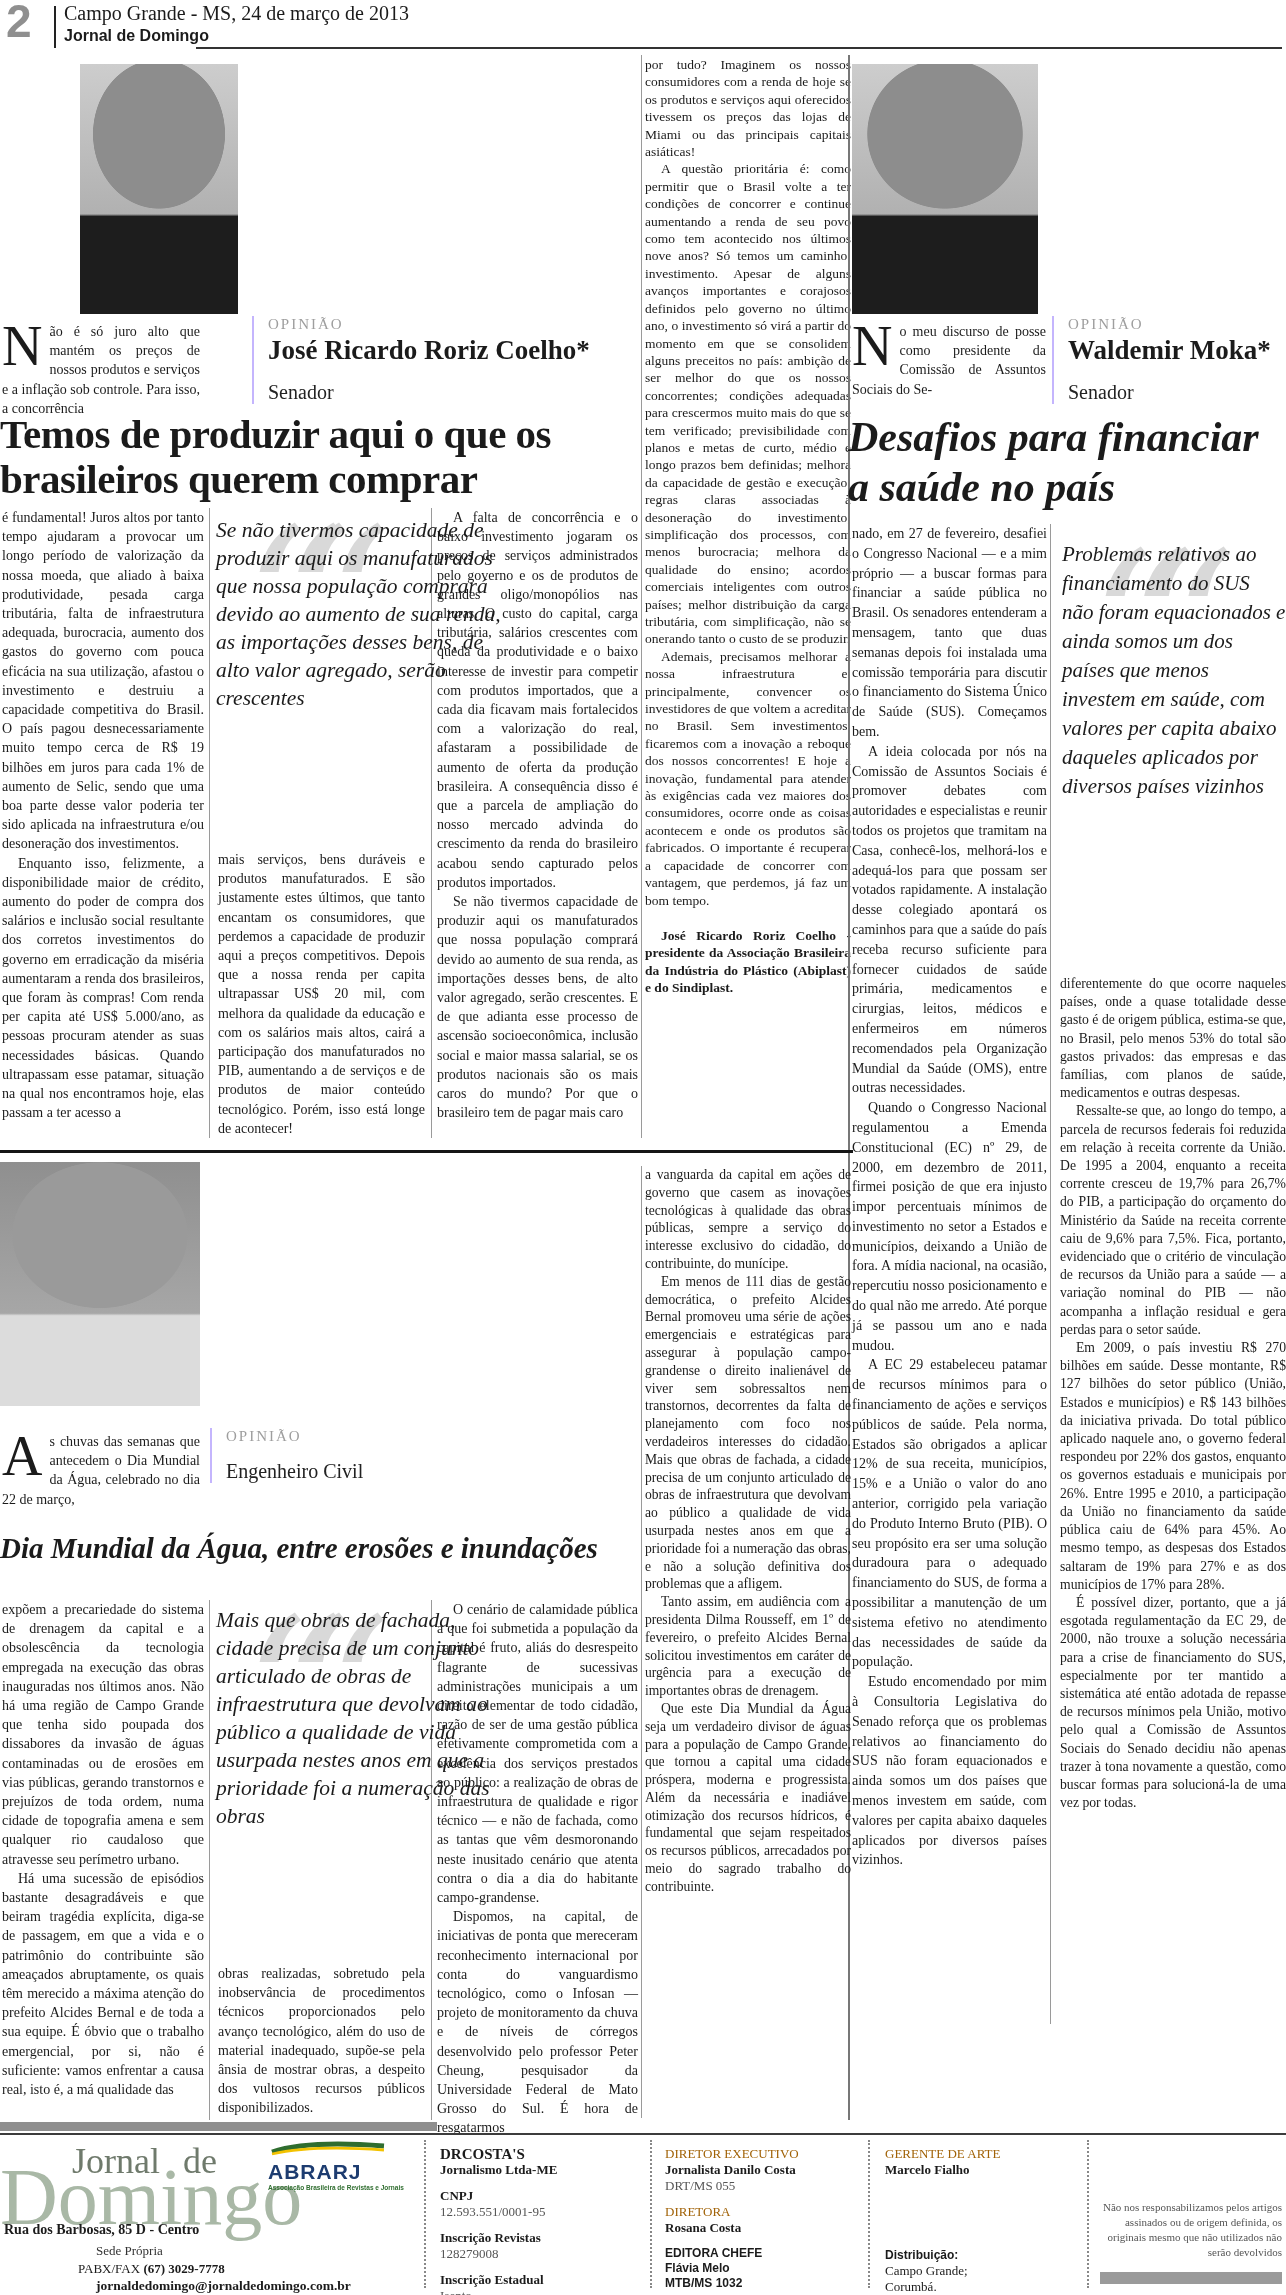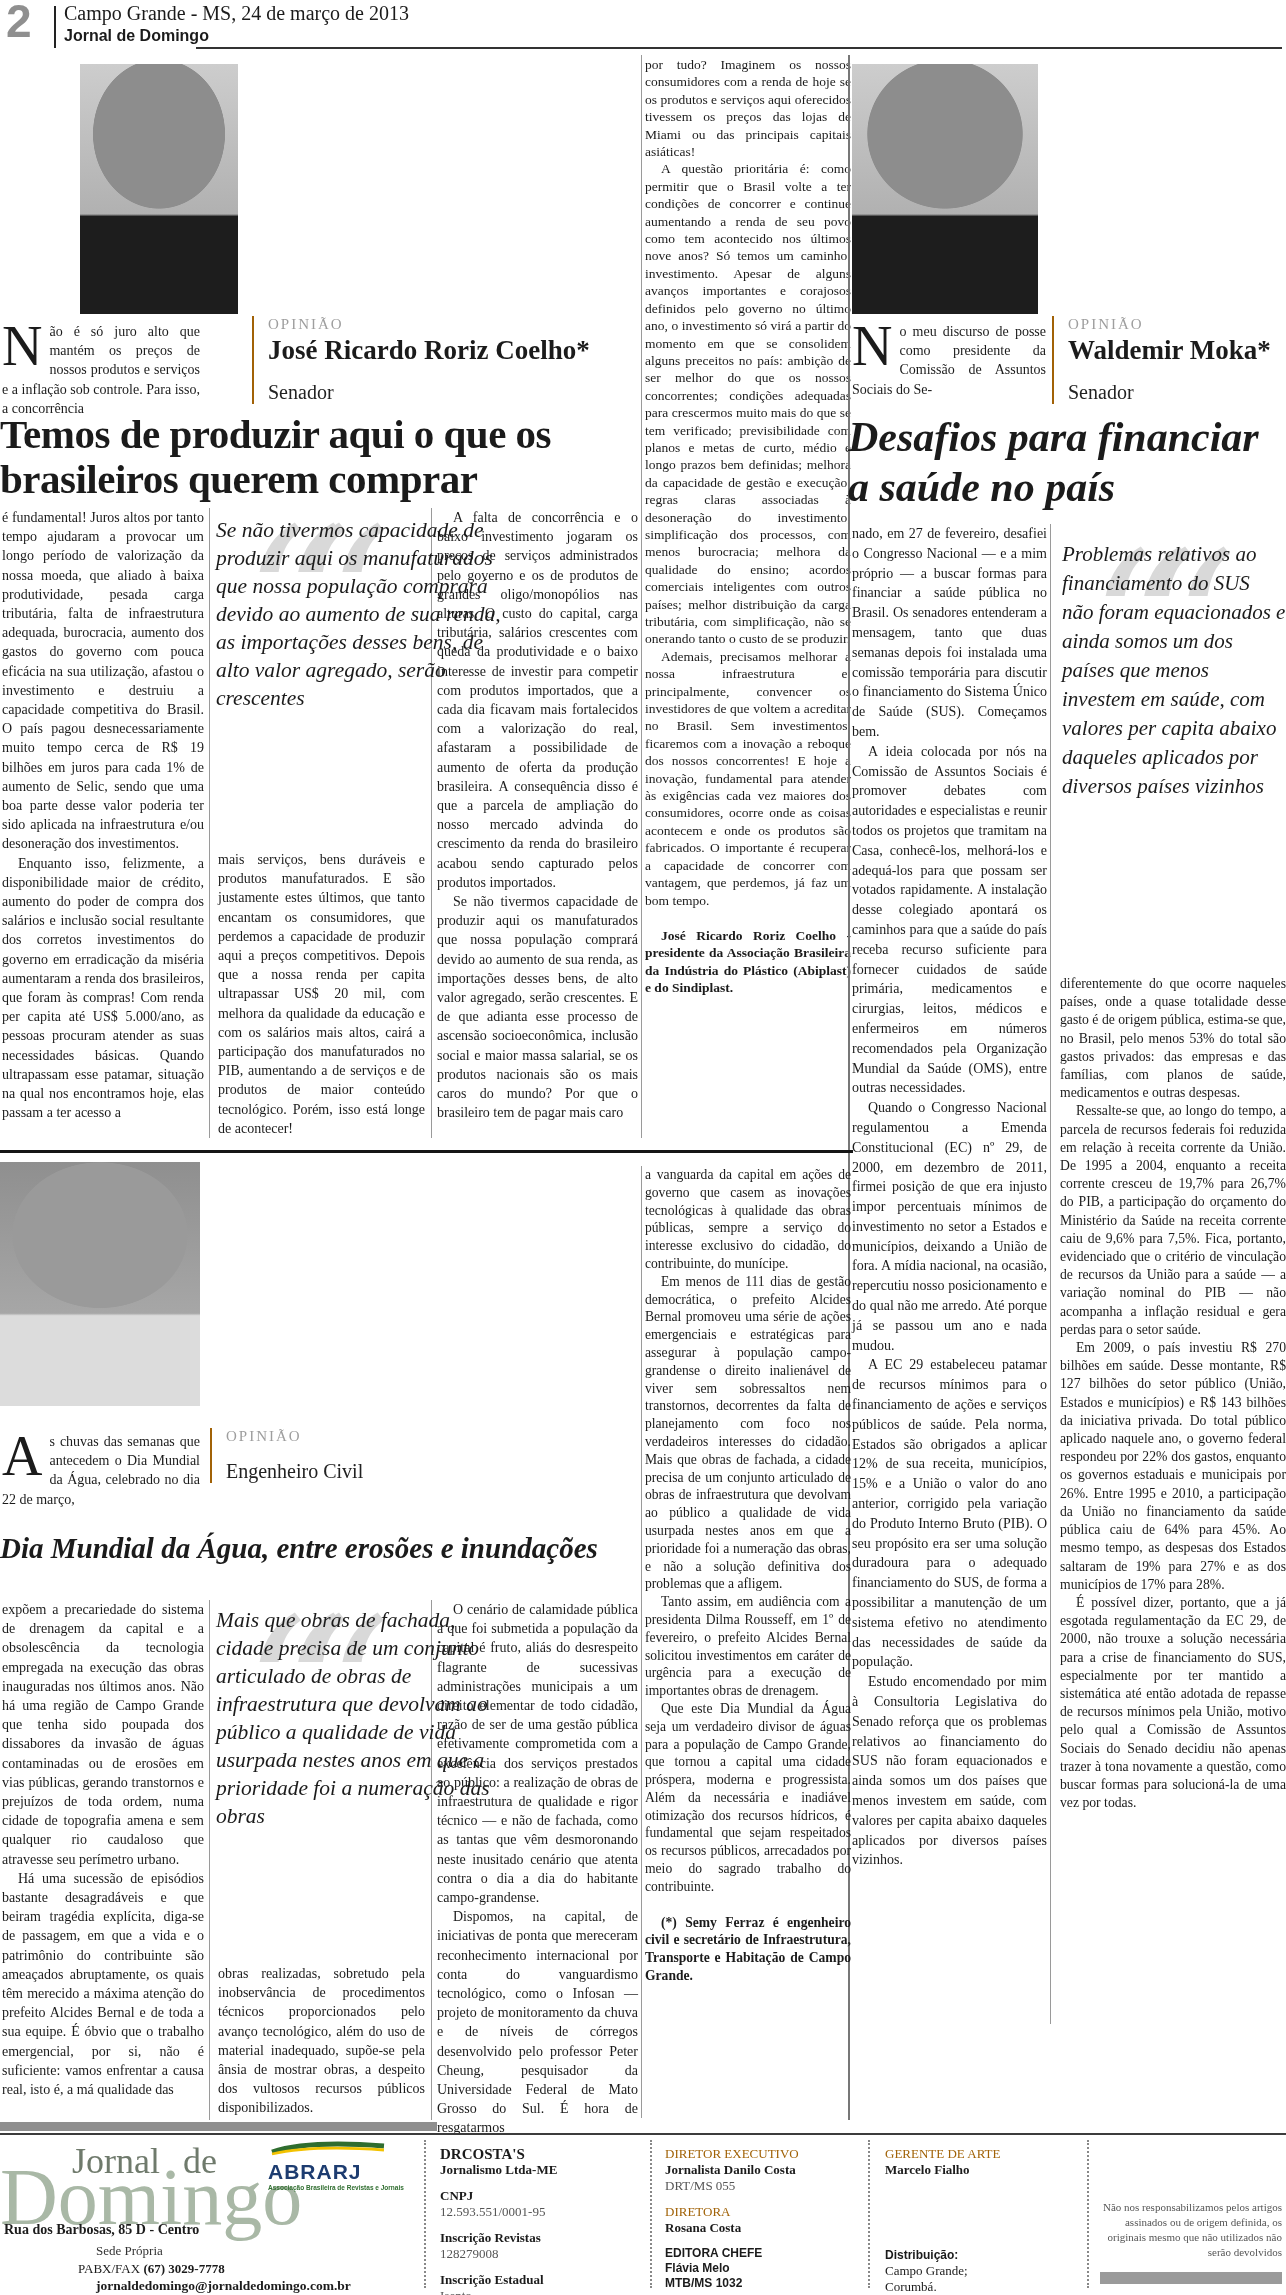--- a/index.html
+++ b/index.html
@@ -19,21 +19,21 @@
       linear-gradient(180deg,transparent 0 60%,#1d1d1d 61% 100%),
       linear-gradient(180deg,#cdcdcd 0,#9e9e9e 100%);}
   .photo.light{background-image:
       radial-gradient(44% 30% at 50% 30%,#9a9a9a 0 99%,transparent 100%),
       linear-gradient(180deg,transparent 0 62%,#dcdcdc 63% 100%),
       linear-gradient(180deg,#8f8f8f 0,#b5b5b5 100%);}
   .ph1{left:80px;top:64px;width:158px;height:250px;}
   .ph2{left:852px;top:64px;width:186px;height:250px;}
   .ph3{left:0;top:1162px;width:200px;height:244px;}
   
-  .byline{border-left:2px solid #a16207;padding-left:14px;}
+  .byline{border-left:2px solid #c4b5fd;padding-left:14px;}
   .kicker{font-size:15px;color:#9e9e9e;letter-spacing:2px;}
   .aname{font-size:27px;font-weight:bold;margin-top:2px;white-space:nowrap;}
   .arole{font-size:20px;margin-top:15px;color:#222;}
   .by1{left:252px;top:316px;width:350px;}
   .by2{left:1052px;top:316px;width:232px;}
   .by3{left:210px;top:1428px;width:420px;}
   
   .h1a{left:0;top:412px;width:662px;font-size:41px;line-height:45px;font-weight:bold;letter-spacing:-0.5px;}
   .h2a{left:848px;top:412px;width:438px;font-size:42px;line-height:50px;font-weight:bold;font-style:italic;}
   .h3a{left:0;top:1532px;width:800px;font-size:29px;font-weight:bold;font-style:italic;}
@@ -213,21 +213,20 @@
       <p class="para">Dispomos, na capital, de iniciativas de ponta que mereceram reconhecimento internacional por conta do vanguardismo tecnológico, como o Infosan — projeto de monitoramento da chuva e de níveis de córregos desenvolvido pelo professor Peter Cheung, pesquisador da Universidade Federal de Mato Grosso do Sul. É hora de resgatarmos</p>
     </div>
   </div>
 <div class="abs col a3c4">
   <div class="cont">
       <p class="para">a vanguarda da capital em ações de governo que casem as inovações tecnológicas à qualidade das obras públicas, sempre a serviço do interesse exclusivo do cidadão, do contribuinte, do munícipe.</p>
       <p class="para">Em menos de 111 dias de gestão democrática, o prefeito Alcides Bernal promoveu uma série de ações emergenciais e estratégicas para assegurar à população campo-grandense o direito inalienável de viver sem sobressaltos nem transtornos, decorrentes da falta de planejamento com foco nos verdadeiros interesses do cidadão. Mais que obras de fachada, a cidade precisa de um conjunto articulado de obras de infraestrutura que devolvam ao público a qualidade de vida usurpada nestes anos em que a prioridade foi a numeração das obras, e não a solução definitiva dos problemas que a afligem.</p>
       <p class="para">Tanto assim, em audiência com a presidenta Dilma Rousseff, em 1º de fevereiro, o prefeito Alcides Bernal solicitou investimentos em caráter de urgência para a execução de importantes obras de drenagem.</p>
       <p class="para">Que este Dia Mundial da Água seja um verdadeiro divisor de águas para a população de Campo Grande, que tornou a capital uma cidade próspera, moderna e progressista. Além da necessária e inadiável otimização dos recursos hídricos, é fundamental que sejam respeitados os recursos públicos, arrecadados por meio do sagrado trabalho do contribuinte.</p>
     </div>
-  <div class="signature">(*) Semy Ferraz é engenheiro civil e secretário de Infraestrutura, Transporte e Habitação de Campo Grande.</div>
 </div>
 
 <div class="abs vr" style="left:209px;top:1600px;height:520px;"></div>
 <div class="abs vr" style="left:431px;top:1600px;height:520px;"></div>
 <div class="abs vr" style="left:641px;top:1166px;height:952px;"></div>
 
 <div class="abs ft-bar1"></div>
 <div class="abs ft-line"></div>
 
 <div class="abs ft-logo1">Jornal de</div>

